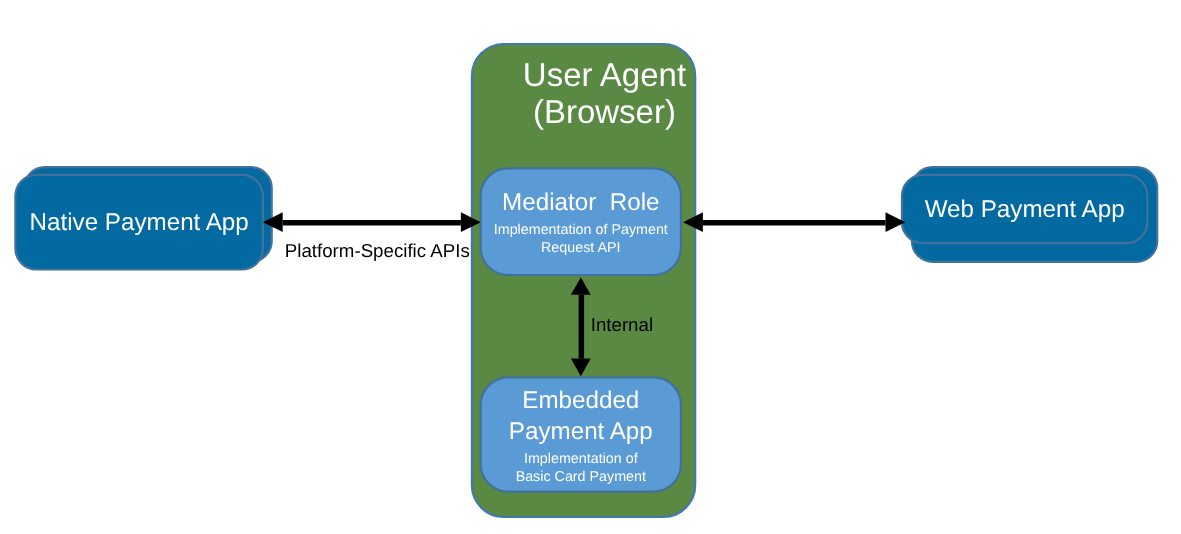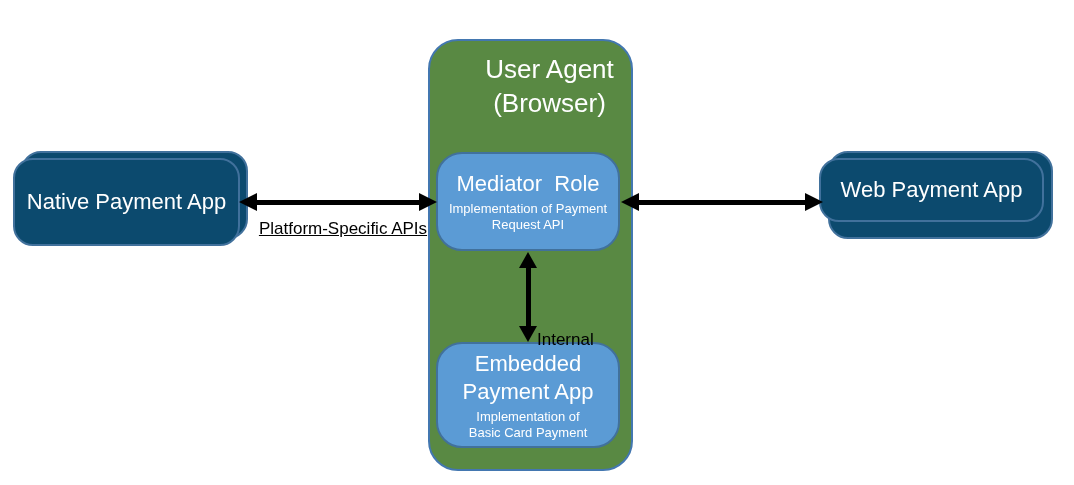--- a/index.html
+++ b/index.html
@@ -16,21 +16,21 @@
   .green-box {
     position:absolute; left:428px; top:39px; width:205px; height:432px;
     box-sizing:border-box;
     background:#598943;
     border:2.5px solid #4377B0;
     border-radius:30px;
   }
   .green-title {
     position:absolute; left:428px; top:52px; width:243px;
     text-align:center;
-    color:#ffffff; font-size:26px; line-height:34px;
+    color:#ffffff; font-size:30px; line-height:34px;
   }
 
   
   .inner-box {
     position:absolute;
     box-sizing:border-box;
     background:#5B9BD5;
     border:2px solid #41719C;
     border-radius:26px;
     display:flex; flex-direction:column; justify-content:center; align-items:center;
@@ -38,21 +38,21 @@
   }
   .mediator-box { left:436px; top:152px; width:184px; height:99px; }
   .embedded-box { left:436px; top:342px; width:184px; height:106px; }
   .inner-title { font-size:22px; line-height:28px; }
   .inner-sub   { font-size:13px; line-height:16px; margin-top:3px; }
 
   
   .stack-back, .stack-front {
     position:absolute;
     box-sizing:border-box;
-    background:#0c4a6e;
+    background:#0369a1;
     border:2px solid #41719C;
     border-radius:20px;
   }
   .stack-front {
     display:flex; align-items:center; justify-content:center;
     color:#ffffff; font-size:22px; text-align:center;
   }
   .native-back  { left:21px;  top:151px; width:227px; height:88px; }
   .native-front { left:13px;  top:158px; width:227px; height:88px; }
   .web-back     { left:828px; top:151px; width:225px; height:88px; }
@@ -73,27 +73,27 @@
     position:absolute; left:519px; top:252px; width:18px; height:90px;
     display:flex; flex-direction:column; align-items:center;
   }
   .varrow .vshaft { flex:1; width:5px; background:#000000; }
   .tri-n { width:0; height:0; border-left:9px solid transparent; border-right:9px solid transparent; border-bottom:16px solid #000000; }
   .tri-s { width:0; height:0; border-left:9px solid transparent; border-right:9px solid transparent; border-top:16px solid #000000; }
 
   
   .conn-label {
     position:absolute; top:219px; width:210px;
-    text-align:center; color:#000000; font-size:17px;text-decoration:underline;
+    text-align:center; color:#000000; font-size:17px;
   }
   .label-left  { left:238px; }
   .label-right { left:621px; }
   .label-internal {
     position:absolute; left:537px; top:286px;
-    color:#000000; font-size:17px;margin-top:44px;
+    color:#000000; font-size:17px;
   }
 </style>
 </head>
 <body>
 
 <div class="canvas">
 
   <div class="stack-back native-back"></div>
   <div class="stack-front native-front">
     <span>Native Payment App</span>

